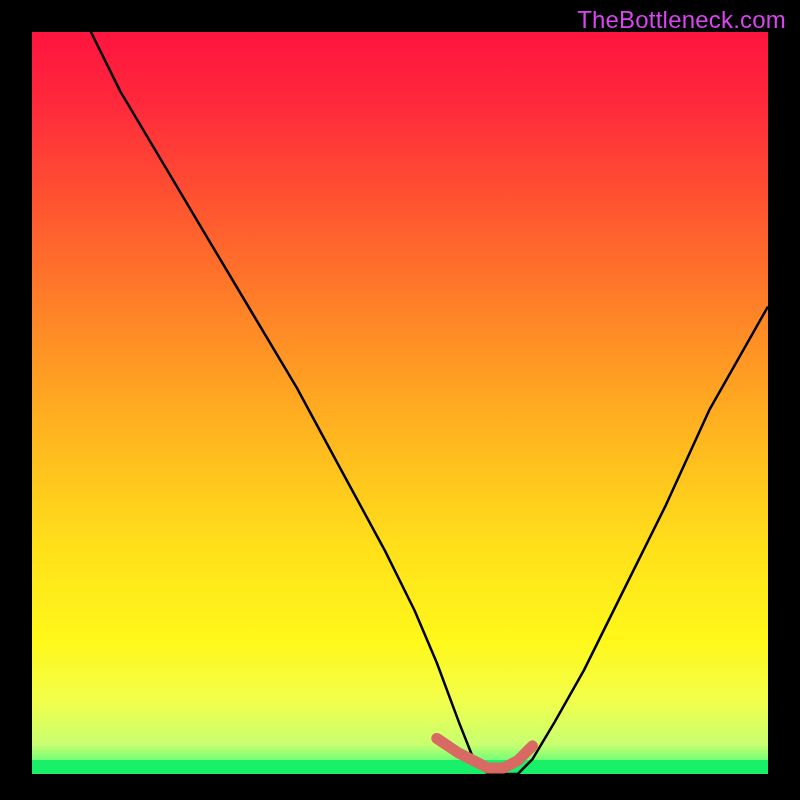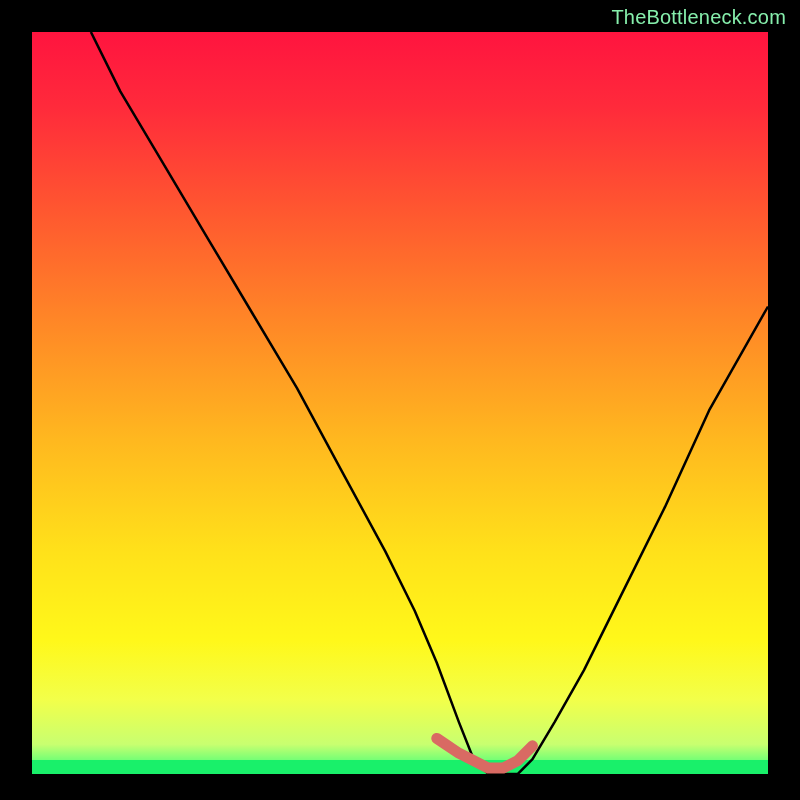--- a/index.html
+++ b/index.html
@@ -14,22 +14,22 @@
   .frame {
     position: relative;
     width: 800px;
     height: 800px;
     background: #000;
   }
   .watermark {
     position: absolute;
     top: 6px;
     right: 14px;
-    color: #86efac;
-    font-size: 20px;
+    color: #d946ef;
+    font-size: 24px;
     font-weight: 500;
     letter-spacing: 0.2px;
     user-select: none;
   }
   .plot {
     position: absolute;
     left: 32px;
     top: 32px;
     width: 736px;
     height: 742px;

